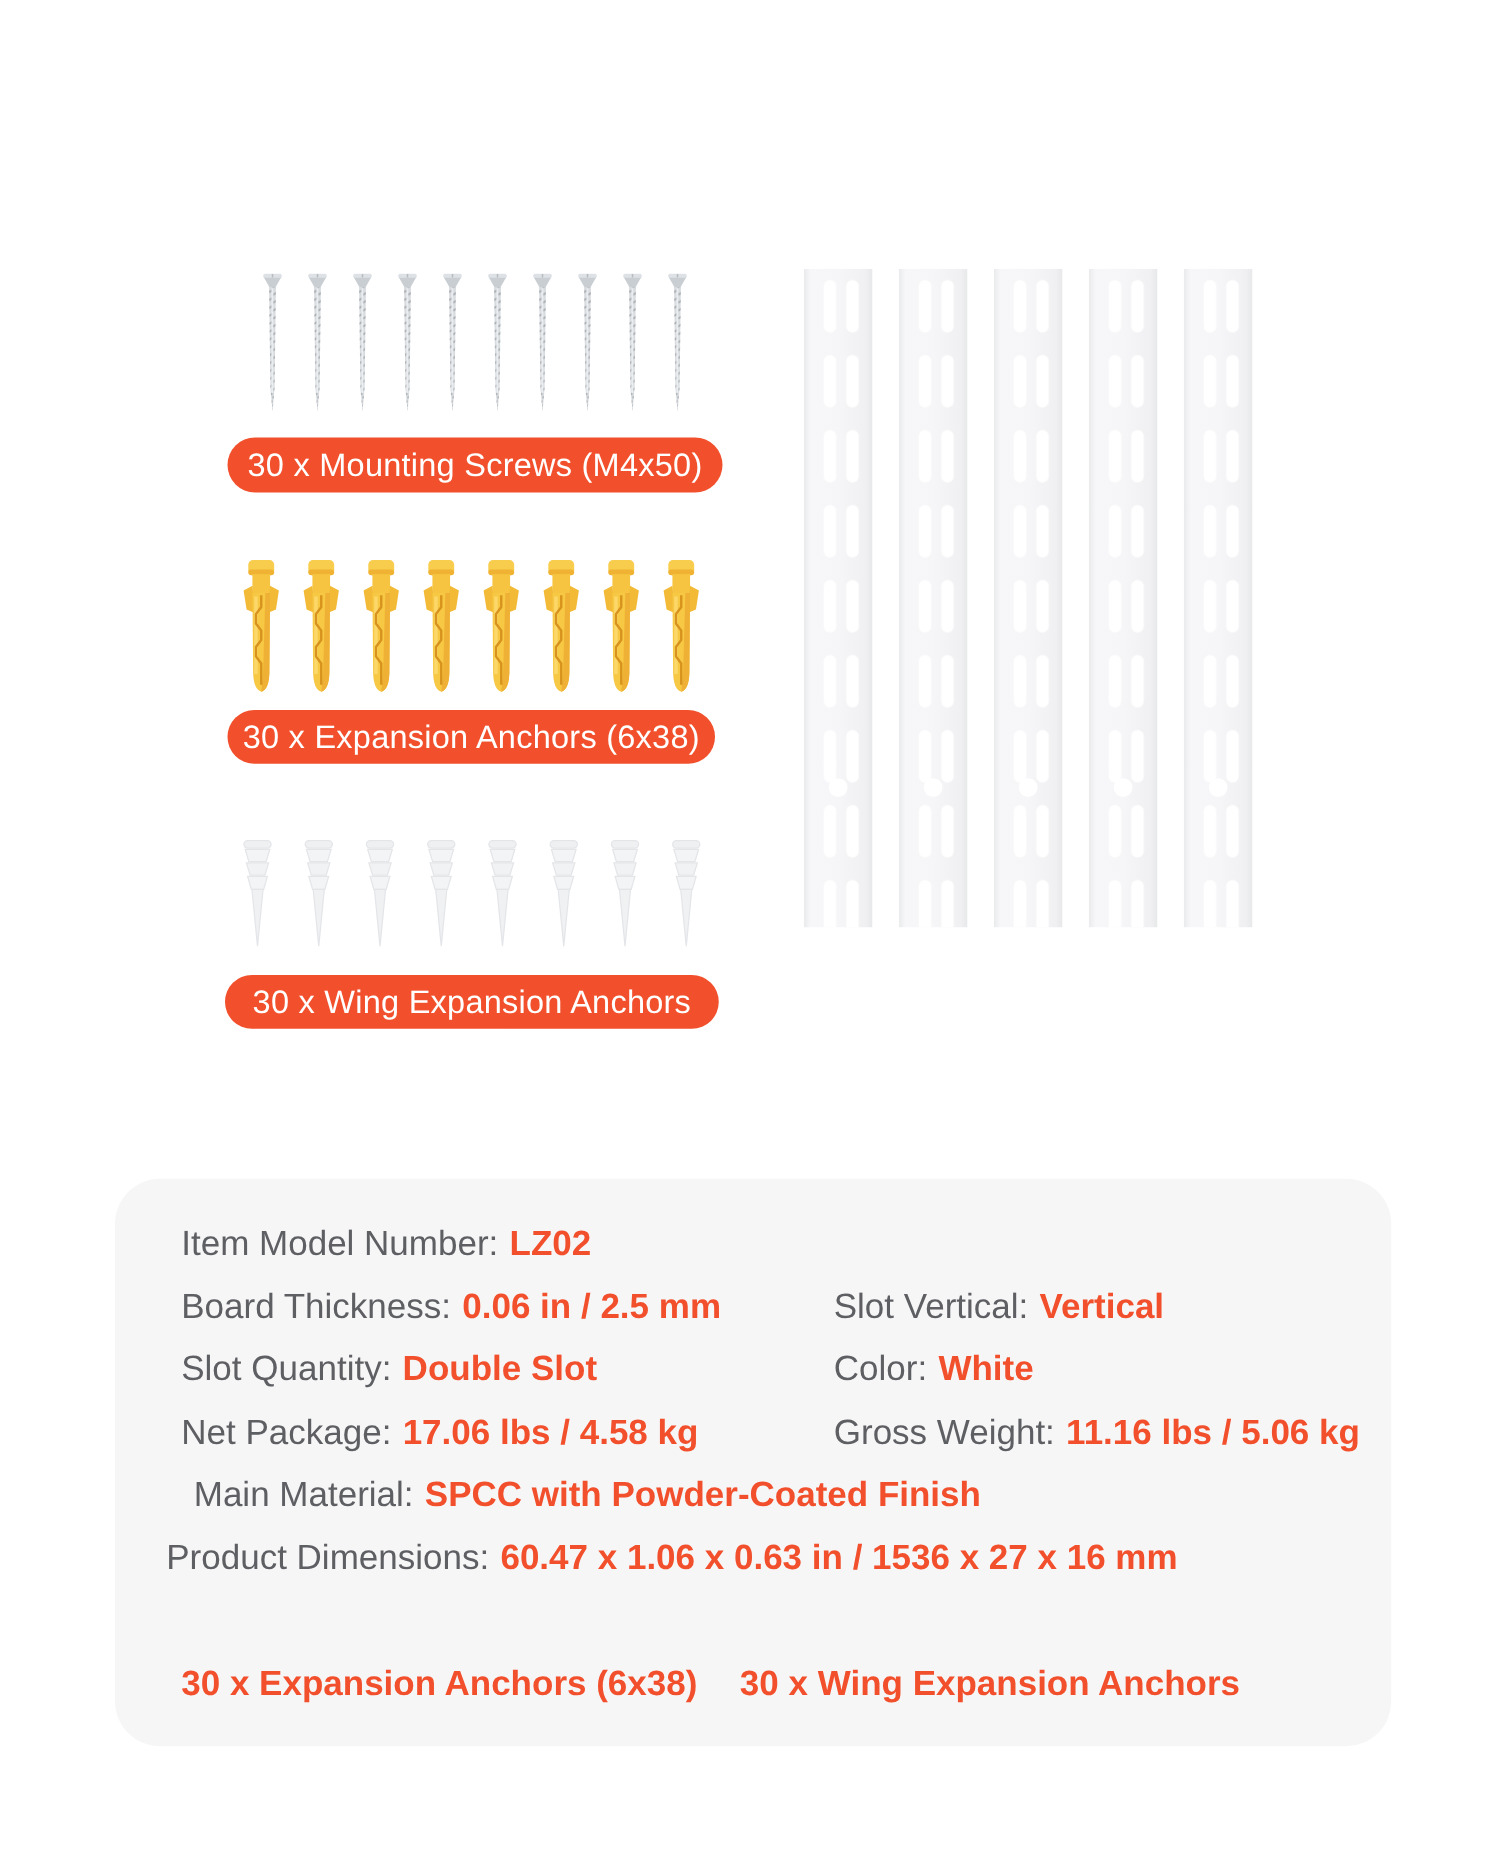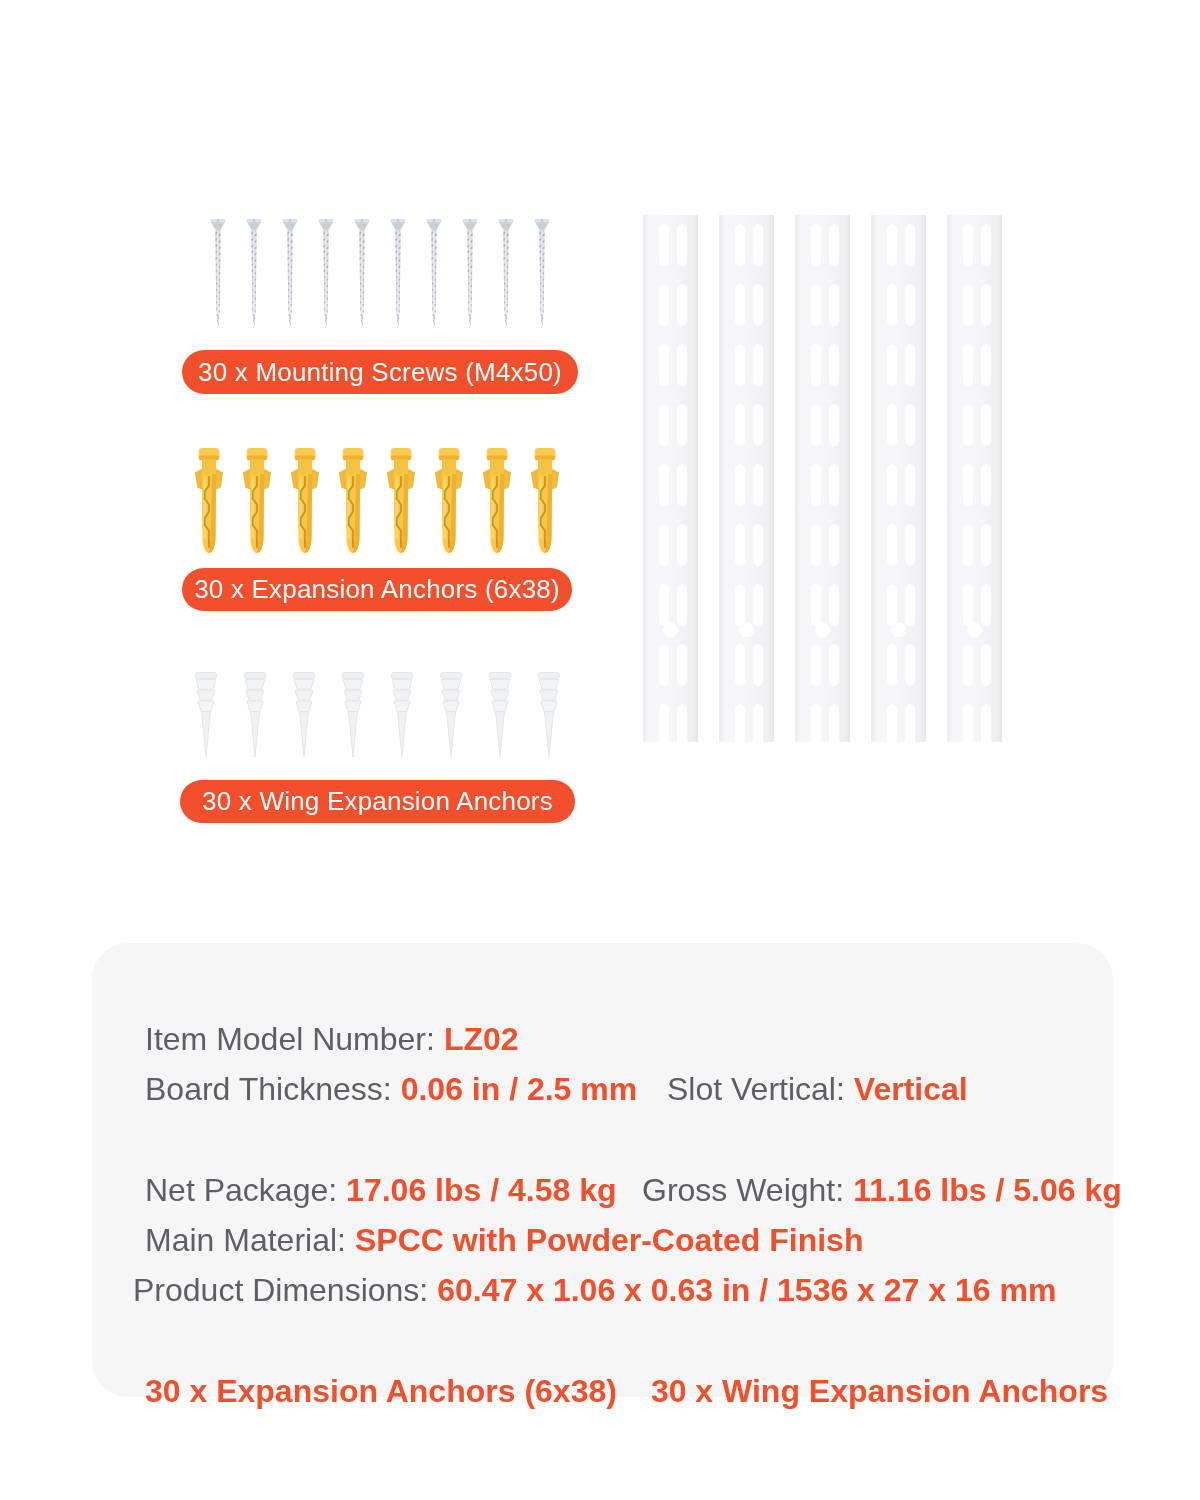--- a/index.html
+++ b/index.html
@@ -22,23 +22,22 @@
   .spec-card{
     position:absolute;
     left:92px;top:943px;width:1021px;height:454px;
     background:var(--card-background,#F6F6F7);
     border-radius:36px;
   }
   .spec-row{position:absolute;left:0;width:100%;height:34px;}
   .spec-cell{
     position:absolute;top:0;
     white-space:nowrap;
-    font-size:32px;line-height:32px;
+    font-size:28px;line-height:32px;
     color:var(--label-gray,#5E5F63);
-    margin-top:44px;
   }
   .spec-label{font-weight:400;}
   .spec-value{
     color:var(--accent-orange,#F2502C);
     font-weight:700;
     margin-left:9px;
   }
   .spec-value.no-gap{margin-left:0;}
   .spec-value.wide-gap{margin-left:34px;}
   svg{display:block;}
@@ -230,32 +229,40 @@
 
   <div class="spec-row" style="top:86px">
     <div class="spec-cell" style="left:53px">
       <span class="spec-label">Board Thickness:</span><span class="spec-value">0.06 in / 2.5 mm</span>
     </div>
     <div class="spec-cell" style="left:575px">
       <span class="spec-label">Slot Vertical:</span><span class="spec-value">Vertical</span>
     </div>
   </div>
 
+  <div class="spec-row" style="top:136px">
+    <div class="spec-cell" style="left:53px">
+      <span class="spec-label">Slot Quantity:</span><span class="spec-value">Double Slot</span>
+    </div>
+    <div class="spec-cell" style="left:575px">
+      <span class="spec-label">Color:</span><span class="spec-value">White</span>
+    </div>
+  </div>
 
   <div class="spec-row" style="top:187px">
     <div class="spec-cell" style="left:53px">
       <span class="spec-label">Net Package:</span><span class="spec-value">17.06 lbs / 4.58 kg</span>
     </div>
-    <div class="spec-cell" style="left:550px">
+    <div class="spec-cell" style="left:575px">
       <span class="spec-label">Gross Weight:</span><span class="spec-value">11.16 lbs / 5.06 kg</span>
     </div>
   </div>
 
   <div class="spec-row" style="top:237px">
-    <div class="spec-cell" style="left:53px">
+    <div class="spec-cell" style="left:63px">
       <span class="spec-label">Main Material:</span><span class="spec-value">SPCC with Powder-Coated Finish</span>
     </div>
   </div>
 
   <div class="spec-row" style="top:287px">
     <div class="spec-cell" style="left:41px">
       <span class="spec-label">Product Dimensions:</span><span class="spec-value">60.47 x 1.06 x 0.63 in / 1536 x 27 x 16 mm</span>
     </div>
   </div>
 

